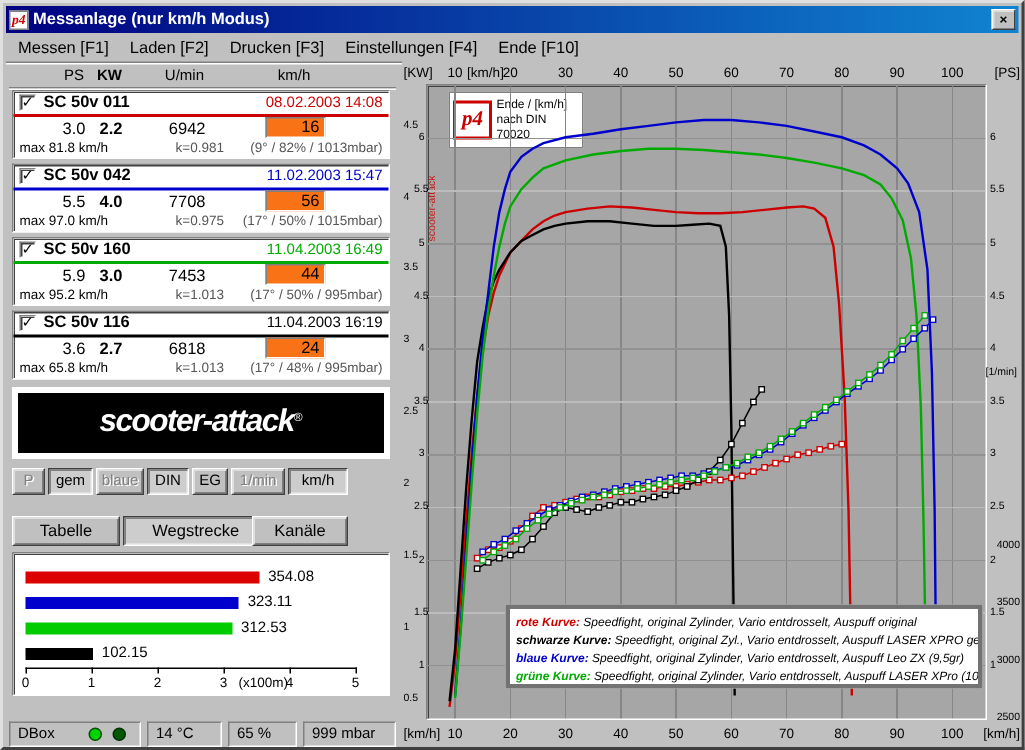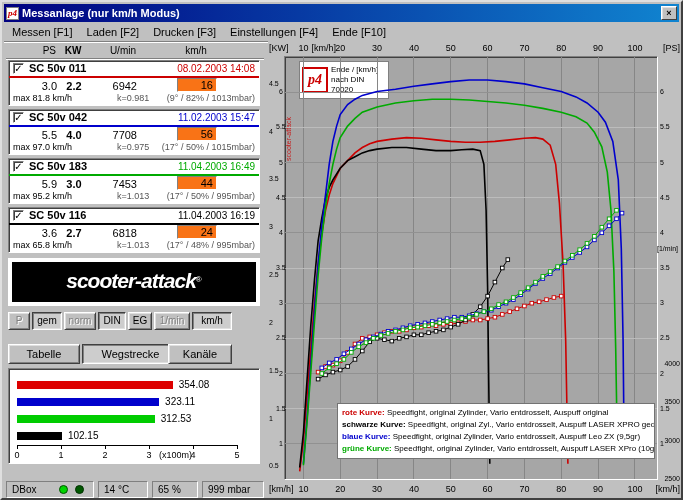--- a/index.html
+++ b/index.html
@@ -75,22 +75,22 @@
   .scale{position:absolute;font-size:7px;color:#000;white-space:nowrap;}
   .plot{position:absolute;left:16px;top:16px;width:374px;height:424px;background:#a6a6a6;
     border:1px solid;border-color:#808080 #ffffff #ffffff #808080;box-shadow:inset 1px 1px 0 #404040;overflow:hidden;}
   .p4box{position:absolute;left:14px;top:4px;width:90px;height:38px;background:#ffffff;border:1px solid #808080;
     display:flex;align-items:center;padding:2px;}
   .p4logo{border:2px solid #cc0000;color:#cc0000;font:bold italic 14px "Liberation Serif",serif;
     padding:3px 4px;margin-right:3px;background:#fff;}
   .p4txt{font-size:8px;color:#000;line-height:10px;}
   .watermark{position:absolute;left:0px;top:60px;color:#cc0000;font-size:7px;writing-mode:vertical-rl;
     transform:rotate(180deg);opacity:.85;}
-  .legend{position:absolute;right:2px;bottom:20px;width:318px;height:56px;background:#ffffff;border:1px solid #737373;
-    padding:3px 4px;overflow:hidden;}
+  .legend{position:absolute;right:2px;bottom:20px;width:318px;height:56px;background:#ffffff;border:3px solid #737373;
+    padding:3px 4px;overflow:hidden;font-style:italic;}
   .legrow{font-size:8px;line-height:12px;white-space:nowrap;color:#000;}
   .legrow b{font-weight:bold;}
 </style>
 </head>
 <body>
 
 <div class="window">
 
   <div class="titlebar">
     <span class="titleicon">p4</span>
@@ -137,21 +137,21 @@
         <span class="val c-ps">5.5</span>
         <span class="val c-kw">4.0</span>
         <span class="val c-rpm">7708</span>
         <span class="kmhbox">56</span>
         <span class="maxt">max 97.0 km/h</span>
         <span class="kfac">k=0.975</span>
         <span class="envt">(17° / 50% / 1015mbar)</span>
       </div>
       <div class="run" style="top: 98px;">
         <span class="cb">✓</span>
-        <span class="rname">SC 50v 183</span>
+        <span class="rname">SC 50v 160</span>
         <span class="rdate" style="color: rgb(0, 170, 0);">11.04.2003 16:49</span>
         <span class="rline" style="background: rgb(0, 170, 0);"></span>
         <span class="val c-ps">5.9</span>
         <span class="val c-kw">3.0</span>
         <span class="val c-rpm">7453</span>
         <span class="kmhbox">44</span>
         <span class="maxt">max 95.2 km/h</span>
         <span class="kfac">k=1.013</span>
         <span class="envt">(17° / 50% / 995mbar)</span>
       </div>
@@ -172,21 +172,21 @@
 
   <div class="logowrap">
     <div class="logoblack">
       <span class="logotext">scooter-attack</span><span class="logoreg">®</span>
     </div>
   </div>
 
   <div class="ubtnrow">
       <span class="btn ubtn disabled" style="left: 6px; width: 22px;">P</span>
       <span class="btn ubtn pressed" style="left: 30px; width: 30px;">gem</span>
-      <span class="btn ubtn disabled" style="left: 62px; width: 32px;">norm</span>
+      <span class="btn ubtn disabled" style="left: 62px; width: 32px;">blaue</span>
       <span class="btn ubtn pressed" style="left: 96px; width: 28px;">DIN</span>
       <span class="btn ubtn" style="left: 126px; width: 24px;">EG</span>
       <span class="btn ubtn disabled" style="left: 152px; width: 36px;">1/min</span>
       <span class="btn ubtn pressed" style="left: 190px; width: 40px;">km/h</span>
     </div>
   <div class="vbtnrow">
       <span class="btn vbtn" style="left: 0px; width: 72px;">Tabelle</span>
       <span class="btn vbtn pressed" style="left: 74px; width: 97px;">Wegstrecke</span>
       <span class="btn vbtn" style="left: 160px; width: 64px;">Kanäle</span>
     </div>

